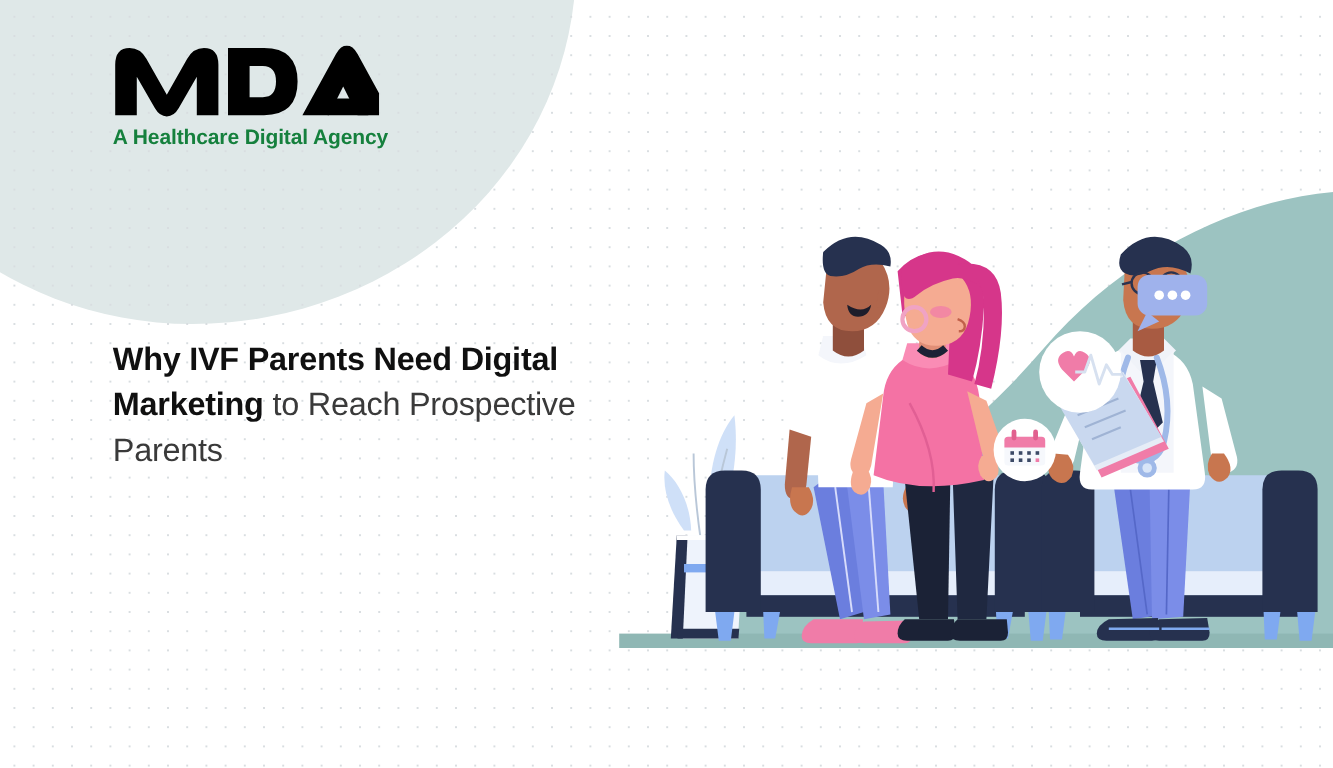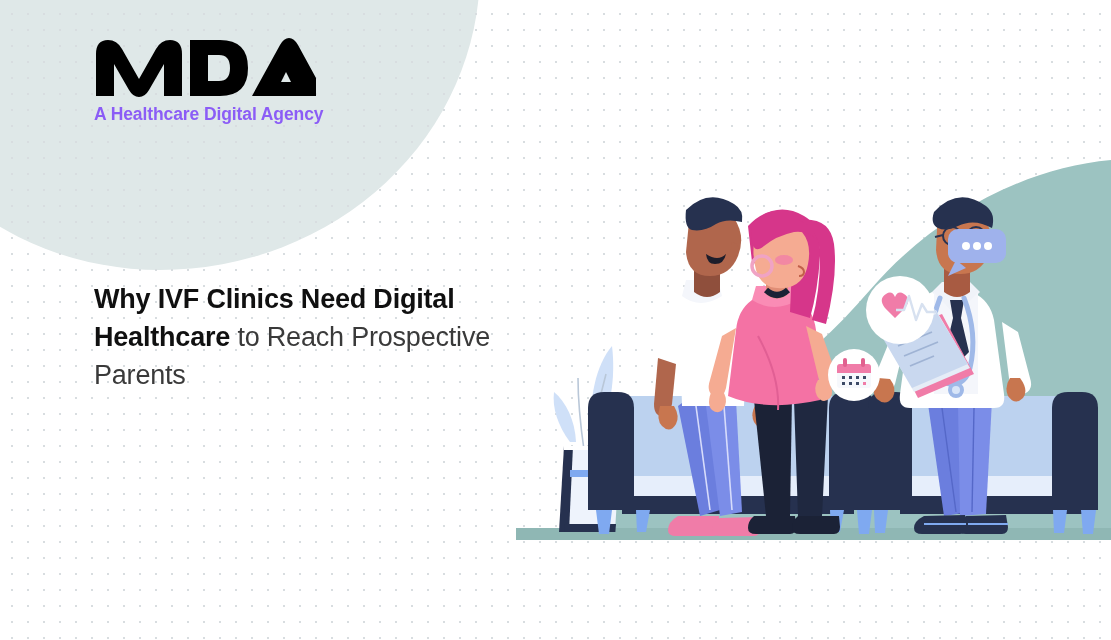--- a/index.html
+++ b/index.html
@@ -45,21 +45,21 @@
     top: 38px;
     z-index: 20;
   }
   .brand-mark {
     display: block;
   }
   .brand-tagline {
     margin-top: 6px;
     font-size: 17.5px;
     font-weight: 700;
-    color: #8b5cf6;
+    color: #15803d;
     letter-spacing: -0.1px;
     white-space: nowrap;
   }
   
   .headline {
     position: absolute;
     left: 94px;
     top: 262px;
     width: 430px;
     z-index: 20;
@@ -299,16 +299,16 @@
 
       <path d="M96 2 L126 2 Q154 2 154 30 Q154 58 126 58 L96 58 Z M114 17 L114 43 L125 43 Q136 43 136 30 Q136 17 125 17 Z" fill="#000000"></path>
 
       <path d="M158 58 L186 7 Q190 0 195 0 Q200 0 204 7 L222 40 L222 58 L204 58 L192 34 L180 58 Z" fill="#000000"></path>
       <path d="M186 44 L206 44 L213 58 L179 58 Z" fill="#000000"></path>
     </svg>
     <div class="brand-tagline">A Healthcare Digital Agency</div>
   </div>
 
   <h1 class="headline">
-    <span class="hl-strong">Why IVF Clinics Need Digital Healthcare</span><span> to Reach Prospective Parents</span>
+    <span class="hl-strong">Why IVF Parents Need Digital Marketing</span><span> to Reach Prospective Parents</span>
   </h1>
 
 </div>
 
 </body></html>

